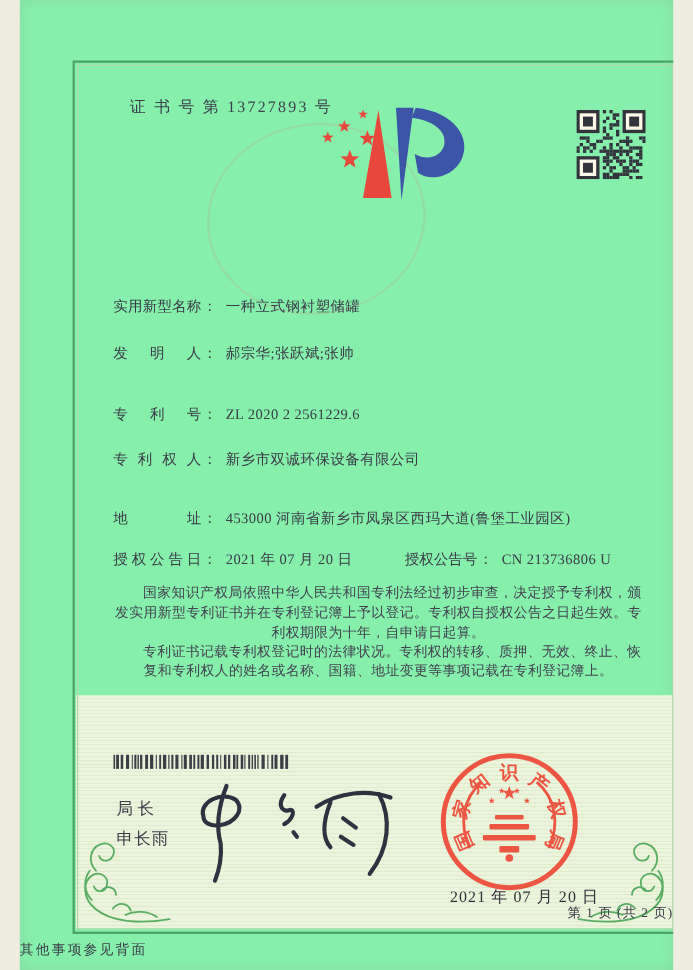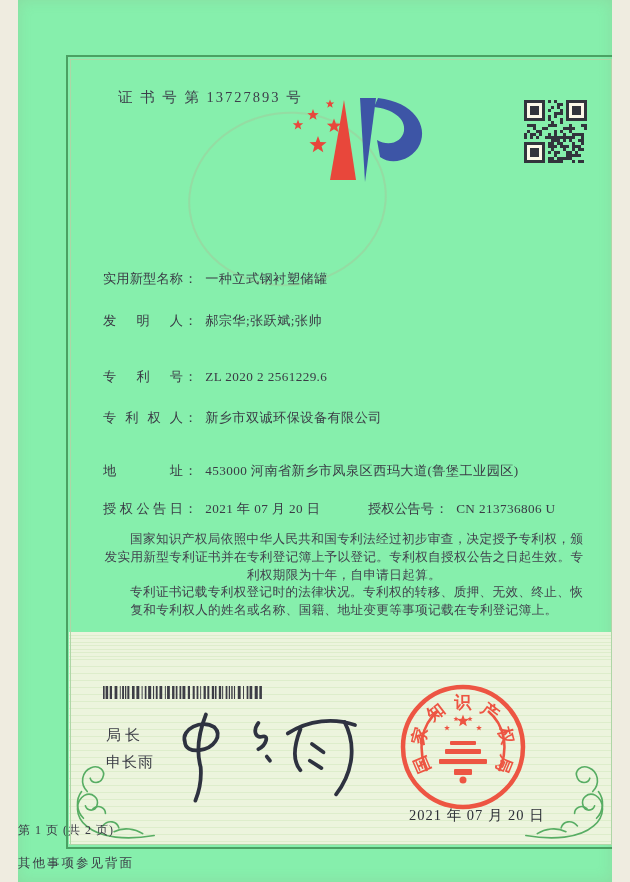--- a/index.html
+++ b/index.html
@@ -40,21 +40,21 @@
   .fvalue{letter-spacing:.4px;}
   .fpair2{position:absolute;left:265px;top:0;}
   .paras{position:absolute;left:84px;top:531px;width:484px;z-index:2;color:#42434e;}
   .paras p{margin:0;text-indent:2em;font-size:12.6px;line-height:17.8px;letter-spacing:.35px;text-align:center;}
   .barcode{position:absolute;left:85px;top:686px;width:160px;height:13px;z-index:2;}
   .signer-title{position:absolute;left:88px;top:726px;font-size:15px;letter-spacing:4px;color:#3a3b45;z-index:2;}
   .signer-name{position:absolute;left:88px;top:753px;font-size:15px;letter-spacing:1px;color:#3a3b45;z-index:2;}
   .signature{position:absolute;left:148px;top:706px;width:210px;height:100px;z-index:3;}
   .seal{position:absolute;left:376px;top:678px;width:138px;height:138px;z-index:3;opacity:.93;}
   .seal-date{position:absolute;left:391px;top:806px;font-size:14.5px;letter-spacing:1px;color:#2e3038;z-index:4;}
-  .page-indicator{position:absolute;left:0;top:822px;width:100%;text-align:left;font-size:12px;letter-spacing:1px;color:#3a3b45;z-index:2;}
+  .page-indicator{position:absolute;left:0;top:822px;width:100%;text-align:right;font-size:12px;letter-spacing:1px;color:#3a3b45;z-index:2;}
   .back-note{position:absolute;left:0;top:855px;width:100%;text-align:left;font-size:12.5px;letter-spacing:2px;color:#3a3b45;}
   .flourish{position:absolute;width:86px;height:80px;color:#57ad63;z-index:1;}
   .fl-left{left:54px;top:763px;}
   .fl-right{left:504px;top:763px;transform:scaleX(-1);}
 </style>
 </head>
 <body>
 
 <div class="page">
 

